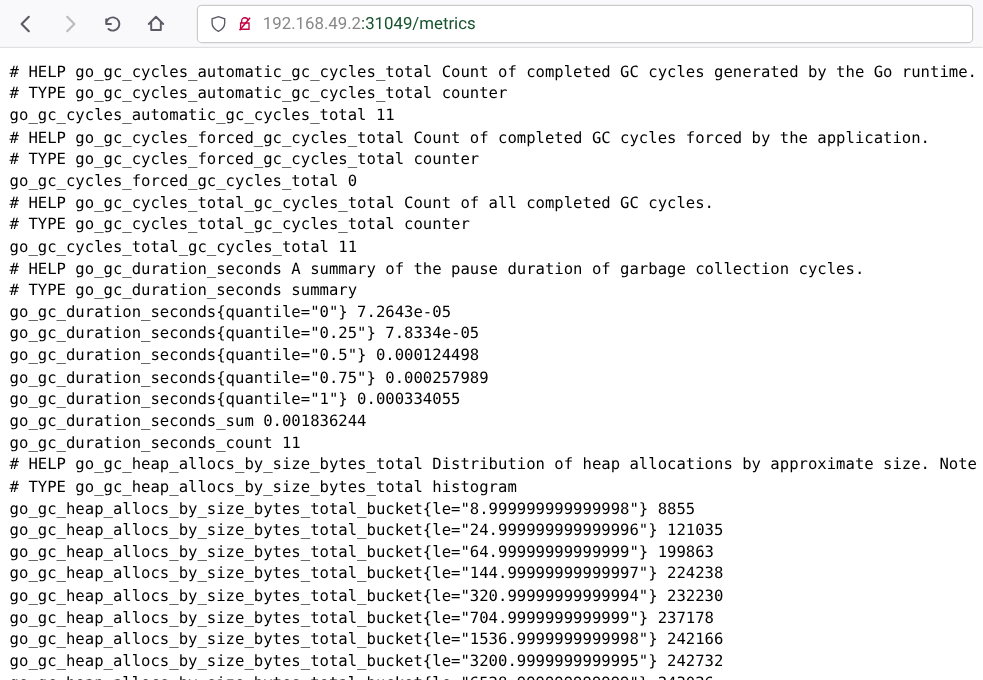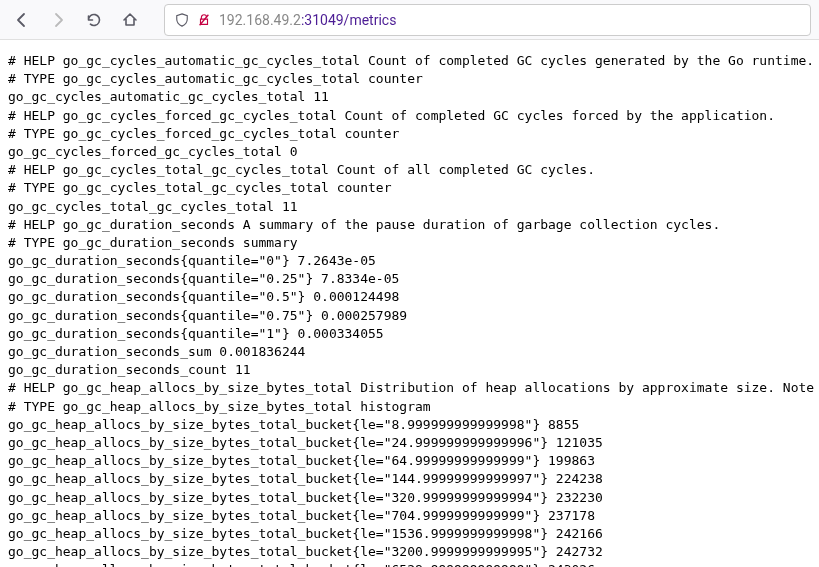--- a/index.html
+++ b/index.html
@@ -41,21 +41,21 @@
       border-radius: 4px;
       background: #fff;
       display: flex;
       align-items: center;
       padding: 0 10px;
       gap: 8px;
       font-size: 14px;
     }
     .urlbar svg { width: 14px; height: 14px; flex-shrink: 0; }
     .url-text { color: #888; white-space: nowrap; }
-    .url-text .path { color: #4c1d95; }
+    .url-text .path { color: #14532d; }
     .content {
       padding: 12px 8px;
       font-family: "DejaVu Sans Mono", "Menlo", "Consolas", monospace;
       font-size: 13px;
       line-height: 1.4;
       white-space: pre;
       color: #000;
       overflow: hidden;
     }
   </style>

